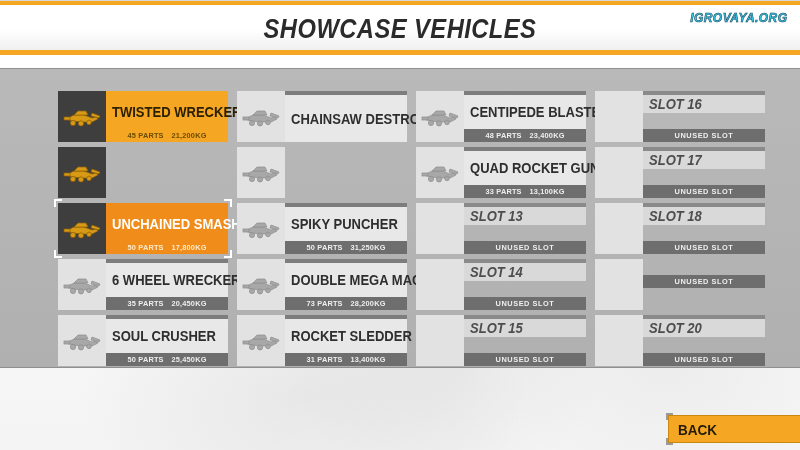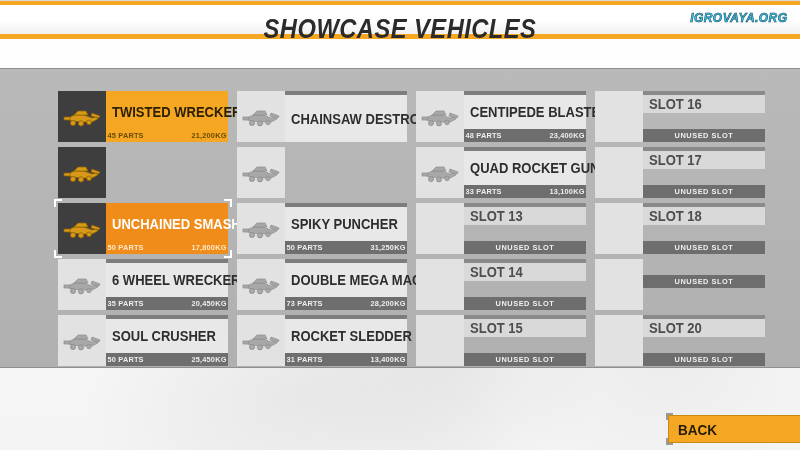--- a/index.html
+++ b/index.html
@@ -16,21 +16,21 @@
     background:
       radial-gradient(ellipse 320px 200px at 38% 88%, rgba(200,200,200,0.30), rgba(255,255,255,0) 70%),
       radial-gradient(ellipse 230px 180px at 56% 80%, rgba(195,195,195,0.26), rgba(255,255,255,0) 70%),
       radial-gradient(ellipse 260px 190px at 83% 78%, rgba(198,198,198,0.22), rgba(255,255,255,0) 70%),
       linear-gradient(#ffffff, #f4f4f4);
     overflow: hidden;
   }
 
   
   #header {
-    position: absolute; left: 0; top: 0; width: 800px; height: 39px;
+    position: absolute; left: 0; top: 0; width: 800px; height: 55px;
     background: linear-gradient(#ffffff 0%, #ffffff 55%, #f0f0f0 100%);
     border-top: 5px solid #f5a623;
     border-bottom: 5px solid #f5a623;
   }
   #header::before {
     content: ""; position: absolute; left: 0; top: -5px; width: 100%; height: 1px;
     background: #d8d8d8;
   }
   #page-title {
     position: absolute; left: 0; right: 0; top: 9px;
@@ -107,21 +107,21 @@
     text-transform: uppercase;
     letter-spacing: 0px;
     white-space: nowrap;
     transform: scaleX(0.93);
     transform-origin: left center;
   }
   .statbar {
     height: 13px;
     background: #6e6e6e;
     display: flex; align-items: center; justify-content: space-between;
-    padding: 0 0;
+    padding: 0 20px;
   }
   .statbar span {
     font-family: "Liberation Sans Narrow", "Liberation Sans", sans-serif;
     font-size: 8px;
     font-weight: bold;
     color: #efefef;
     text-transform: uppercase;
     letter-spacing: 0.2px;
     transform: scaleX(0.92);
   }
@@ -151,21 +151,21 @@
     position: absolute; width: 8px; height: 8px;
     border: 2px solid #ffffff;
   }
   .sel-frame i:nth-child(1){ left:0; top:0; border-right:none; border-bottom:none; }
   .sel-frame i:nth-child(2){ right:0; top:0; border-left:none; border-bottom:none; }
   .sel-frame i:nth-child(3){ left:0; bottom:0; border-right:none; border-top:none; }
   .sel-frame i:nth-child(4){ right:0; bottom:0; border-left:none; border-top:none; }
 
   
   .slot.empty .thumb { background: #e2e2e2; }
-  .slot.empty .namebar { background: #d9d9d9; border-top-color: #8a8a8a; }
+  .slot.empty .namebar { background: #d9d9d9; border-top-color: #8a8a8a; font-style: italic; }
   .slot.empty .vname { color: #4d4d4d; font-weight: bold; }
   .slot.empty .statbar { background: #6e6e6e; margin-top: 16px; }
 
   .thumb svg { display:block; }
 
   
   #back-button {
     position: absolute; left: 668px; top: 415px;
     width: 152px; height: 28px;
     background: #f5a623;

